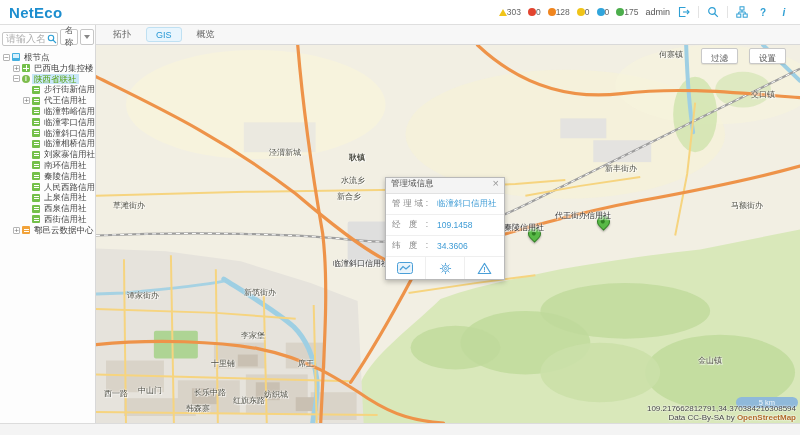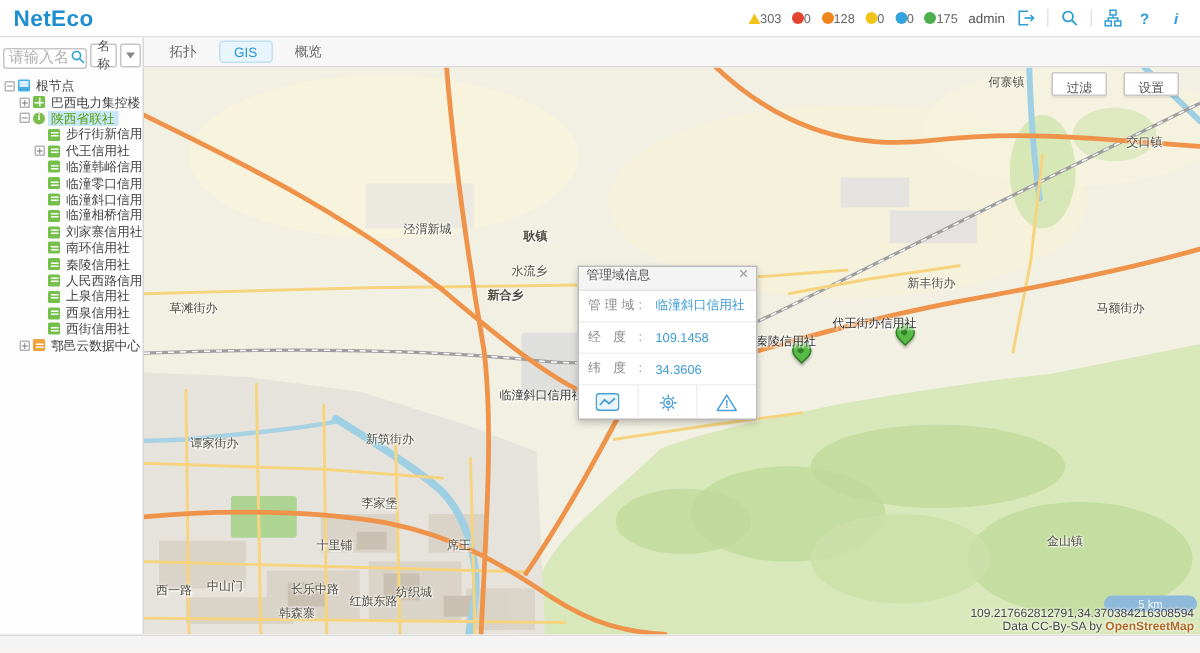--- a/index.html
+++ b/index.html
@@ -331,23 +331,23 @@
             <path d="M255,340 C282,300 302,262 318,232 C332,210 348,198 372,190 C382,187 390,184 398,181"></path>
           </g>
         </svg>
 
         <div id="labels-layer">
             <span class="map-label" style="left: 563px; top: 4px;">何寨镇</span>
             <span class="map-label" style="left: 655px; top: 44px;">交口镇</span>
             <span class="map-label" style="left: 173px; top: 102px;">泾渭新城</span>
             <span class="map-label" style="left: 253px; top: 107px; font-weight: bold;">耿镇</span>
             <span class="map-label" style="left: 245px; top: 130px;">水流乡</span>
-            <span class="map-label" style="left: 229px; top: 146px; font-weight: bold;">新合乡</span>
+            <span class="map-label" style="left: 241px; top: 146px;">新合乡</span>
             <span class="map-label" style="left: 297px; top: 141px;">西泉街办</span>
-            <span class="map-label" style="left: 461px; top: 138px; padding-left: 48px;">新丰街办</span>
+            <span class="map-label" style="left: 461px; top: 118px; padding-left: 48px;">新丰街办</span>
             <span class="map-label" style="left: 635px; top: 155px;">马额街办</span>
             <span class="map-label" style="left: 17px; top: 155px;">草滩街办</span>
             <span class="map-label" style="left: 148px; top: 242px;">新筑街办</span>
             <span class="map-label" style="left: 31px; top: 245px;">谭家街办</span>
             <span class="map-label" style="left: 145px; top: 285px;">李家堡</span>
             <span class="map-label" style="left: 115px; top: 313px;">十里铺</span>
             <span class="map-label" style="left: 202px; top: 313px;">席王</span>
             <span class="map-label" style="left: 8px; top: 343px;">西一路</span>
             <span class="map-label" style="left: 42px; top: 340px;">中山门</span>
             <span class="map-label" style="left: 98px; top: 342px;">长乐中路</span>

